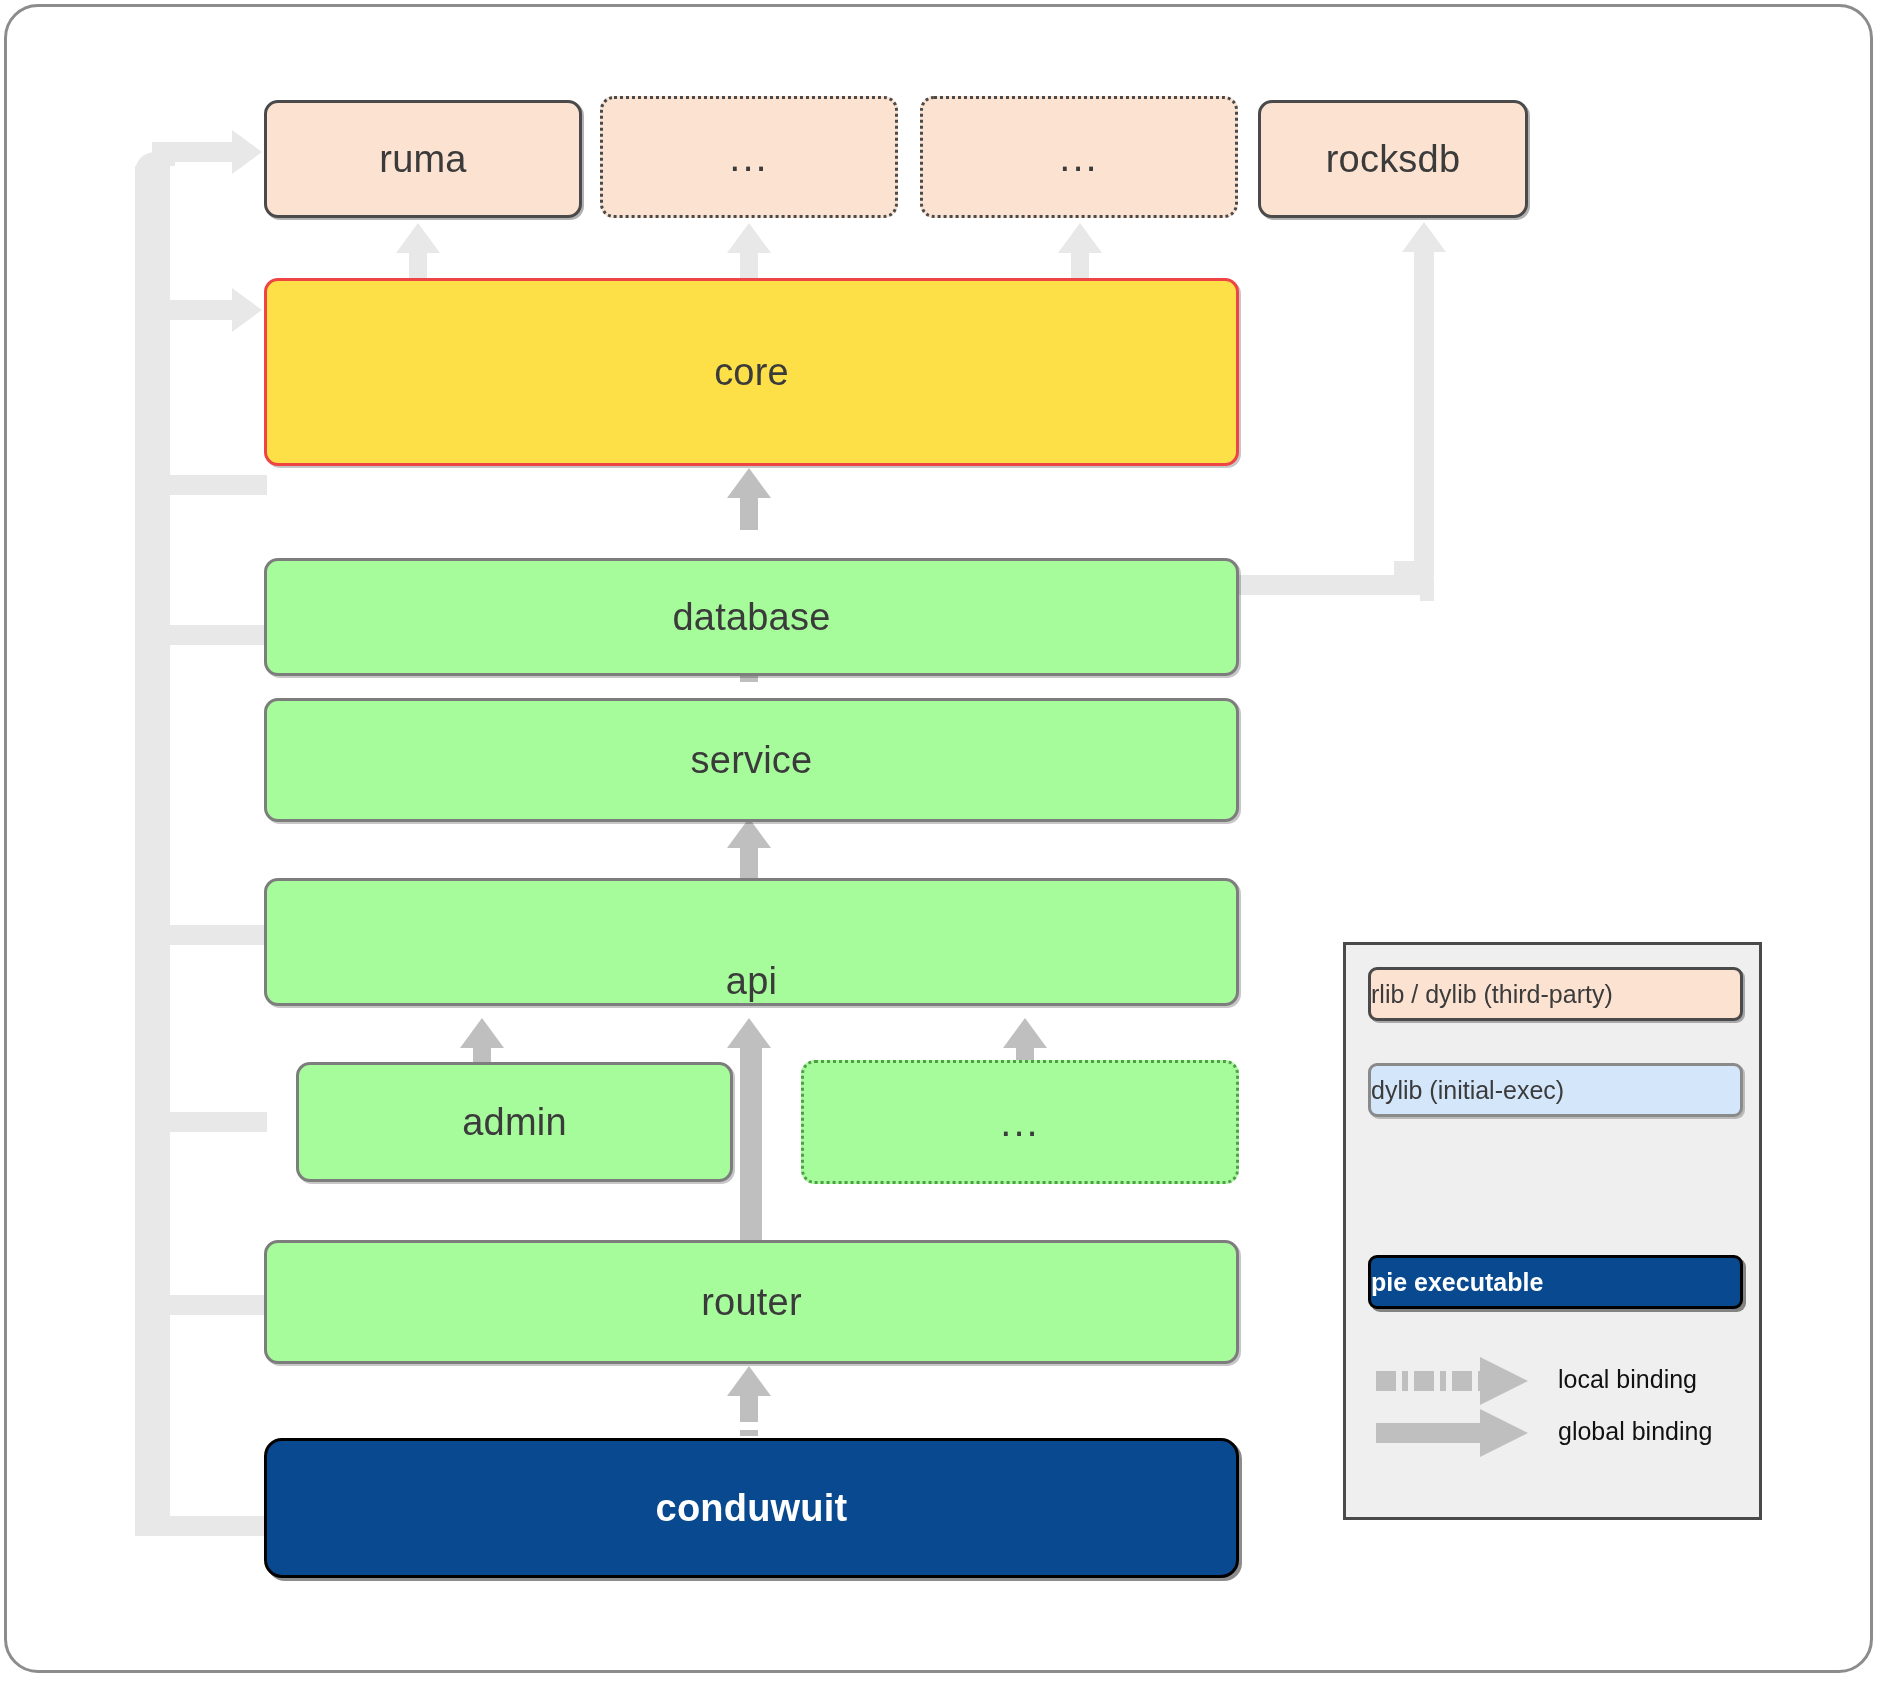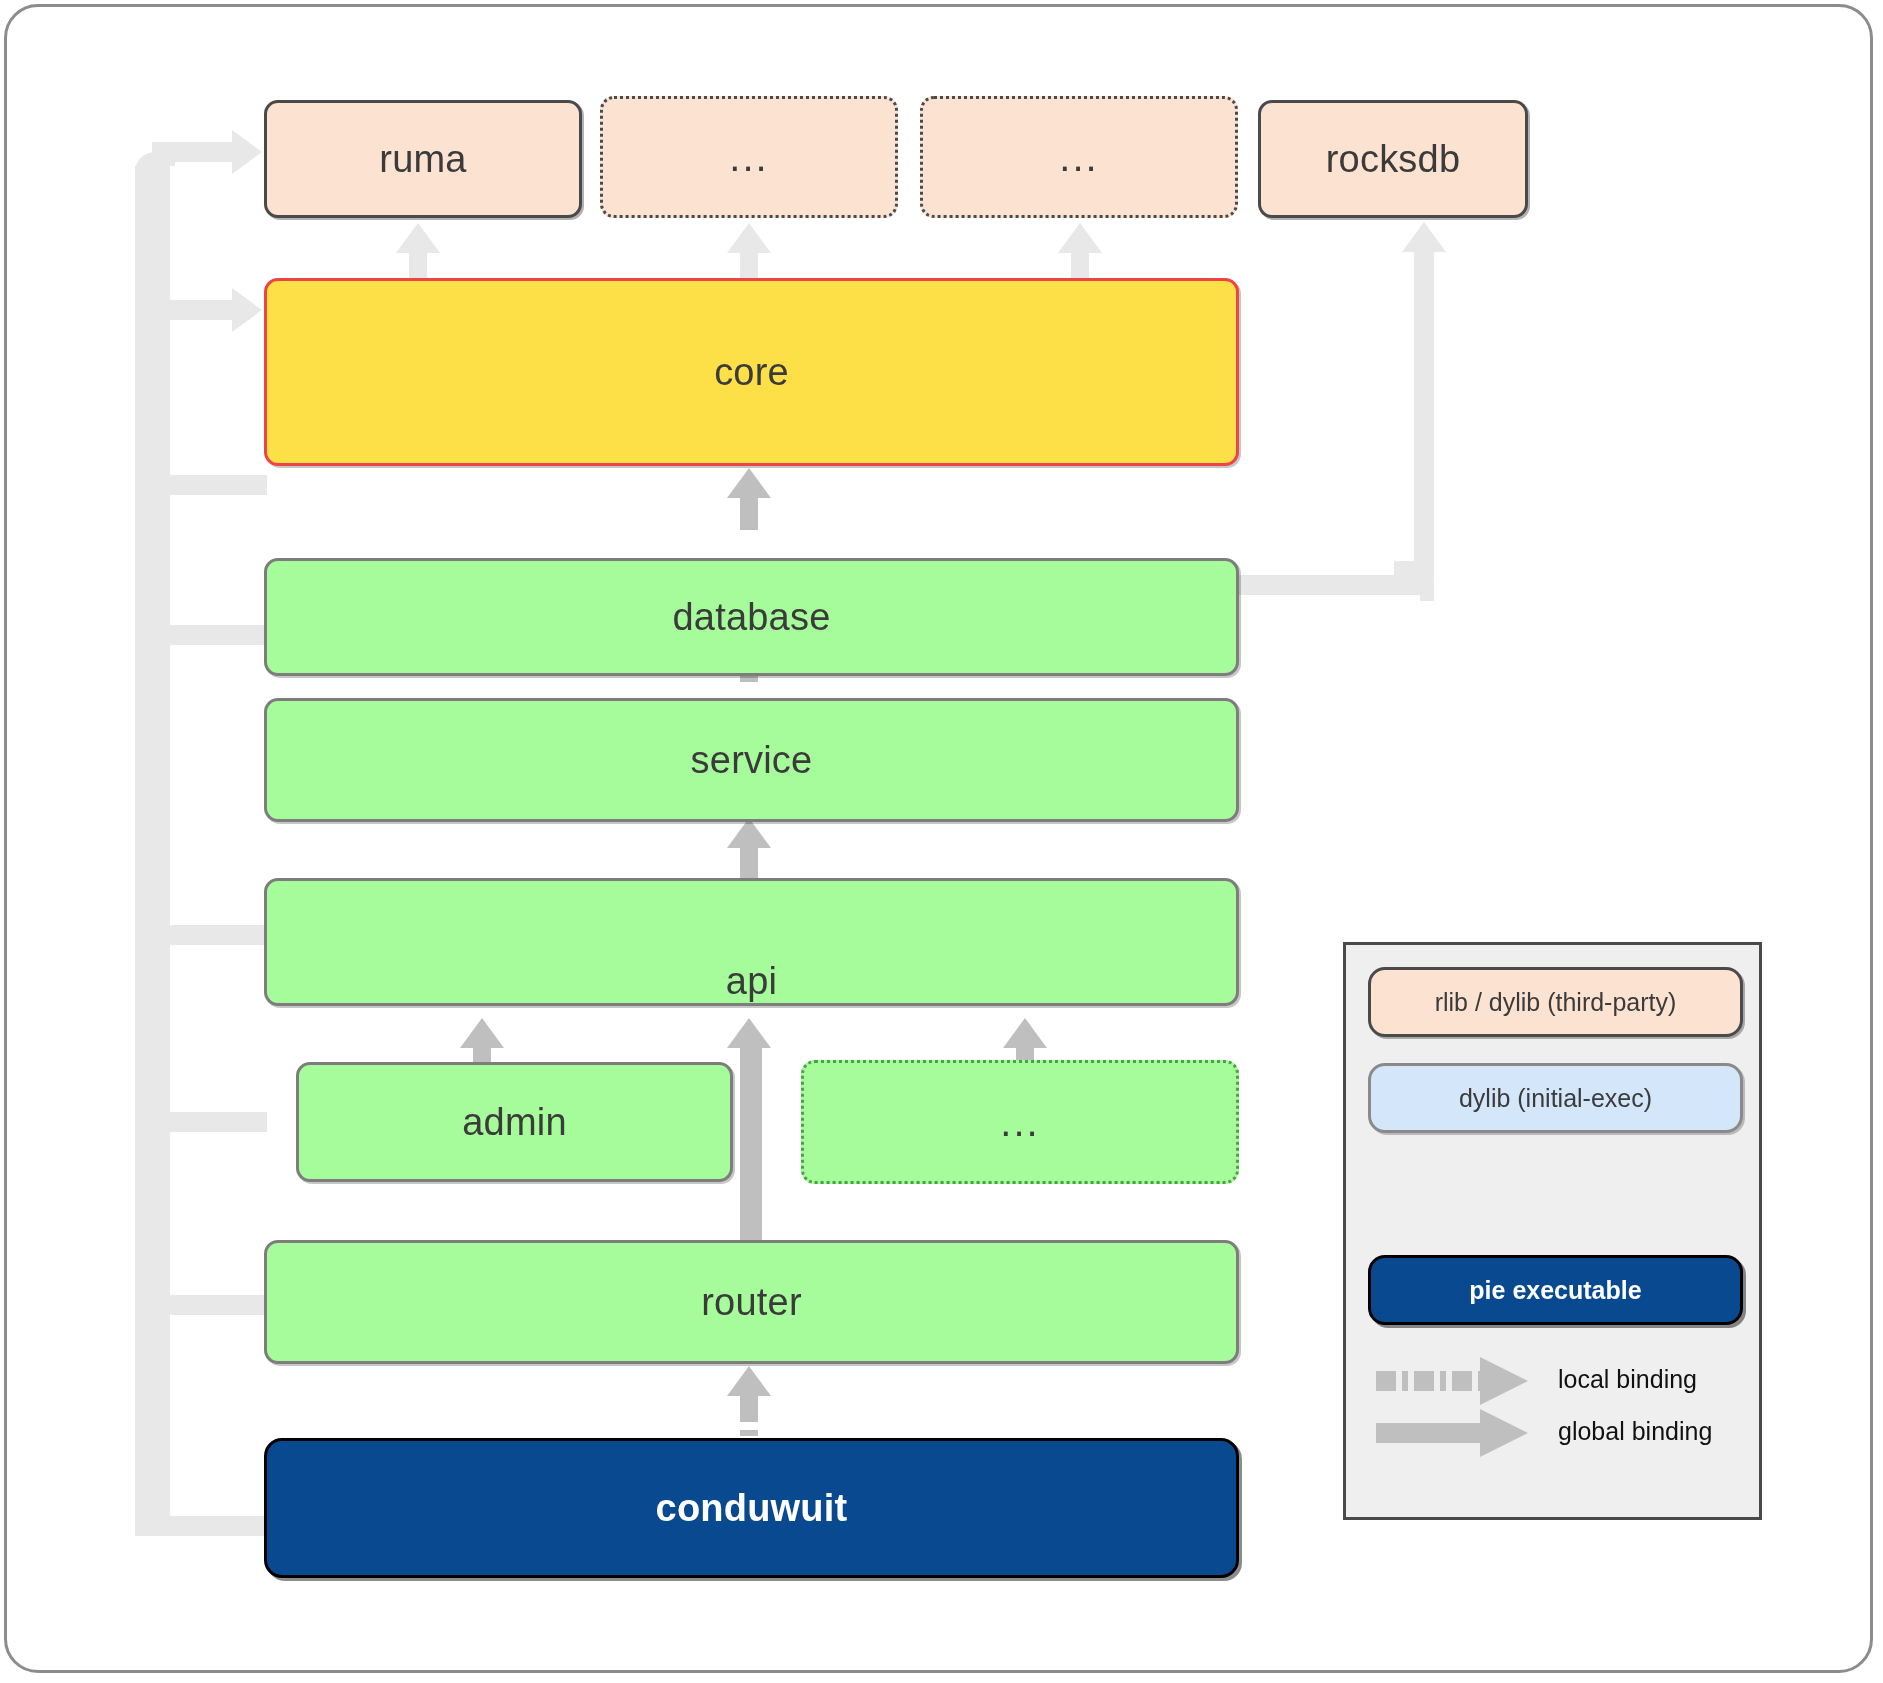--- a/index.html
+++ b/index.html
@@ -119,26 +119,26 @@
     width: 419px; height: 578px;
     background: #efefef;
     border: 3px solid #4a4a4a;
     box-sizing: border-box;
     z-index: 8;
   }
   .legend-swatch {
     position: absolute;
     left: 22px;
     width: 375px;
-    height: 70px;
+    height: 54px;
     box-sizing: border-box;
     display: flex;
     align-items: center;
-    justify-content: center;
-    border-radius: 17px;
+    justify-content: flex-start;
+    border-radius: 9px;
     font-size: 25px;
     color: #3b3b3b;
   }
   .legend-swatch.thirdparty { background:#fce2d1; border:3px solid #4a4a4a; box-shadow:2px 2px 0 rgba(0,0,0,.30); }
   .legend-swatch.ie         { background:#d4e6fa; border:3px solid #8a8a8a; box-shadow:2px 2px 0 rgba(0,0,0,.22); }
   .legend-swatch.gd         { background:#a6fc9b; border:3px solid #8a8a8a; box-shadow:2px 2px 0 rgba(0,0,0,.22); }
   .legend-swatch.pie        { background:#08498f; border:3px solid #000;    color:#fff; font-weight:bold; box-shadow:3px 3px 0 rgba(0,0,0,.45); }
 
   .legend-row { position: absolute; left: 22px; width: 375px; height: 54px; }
   .legend-row .lbl {

